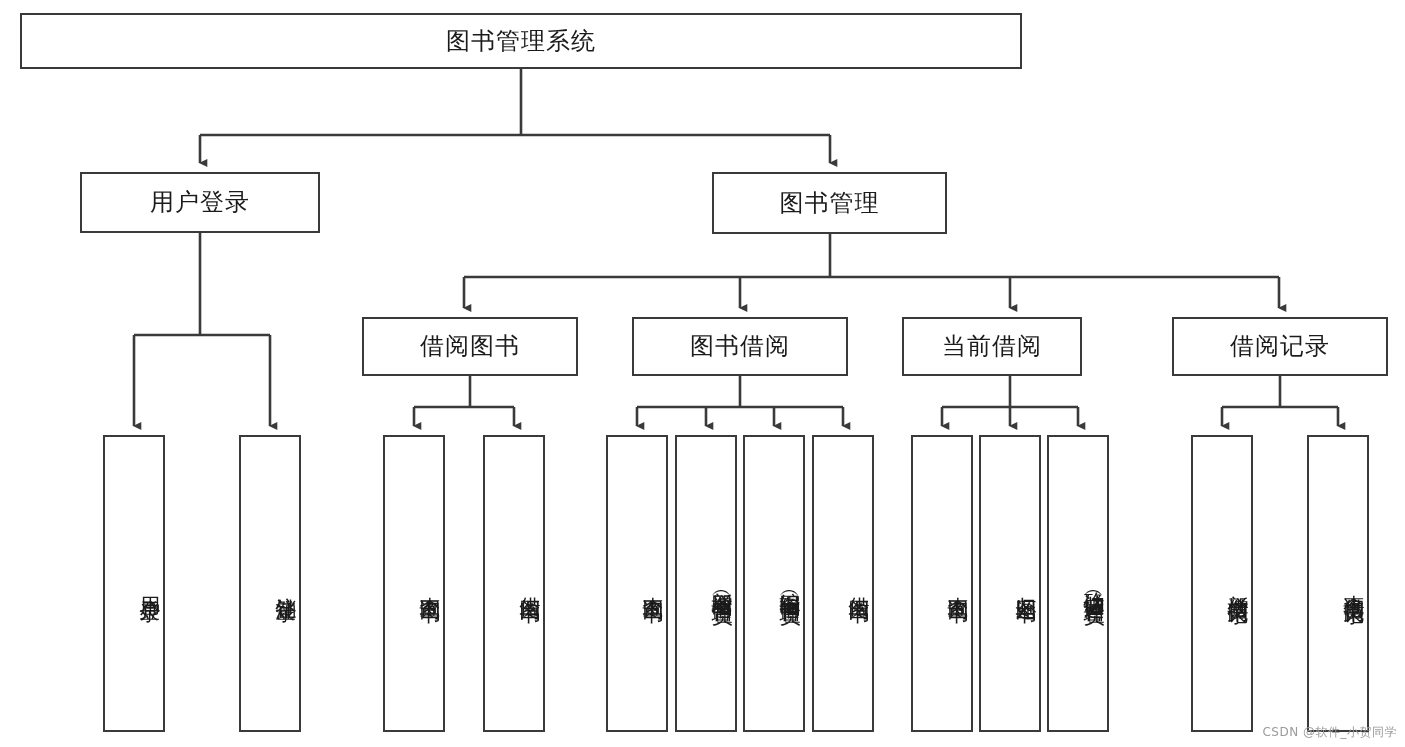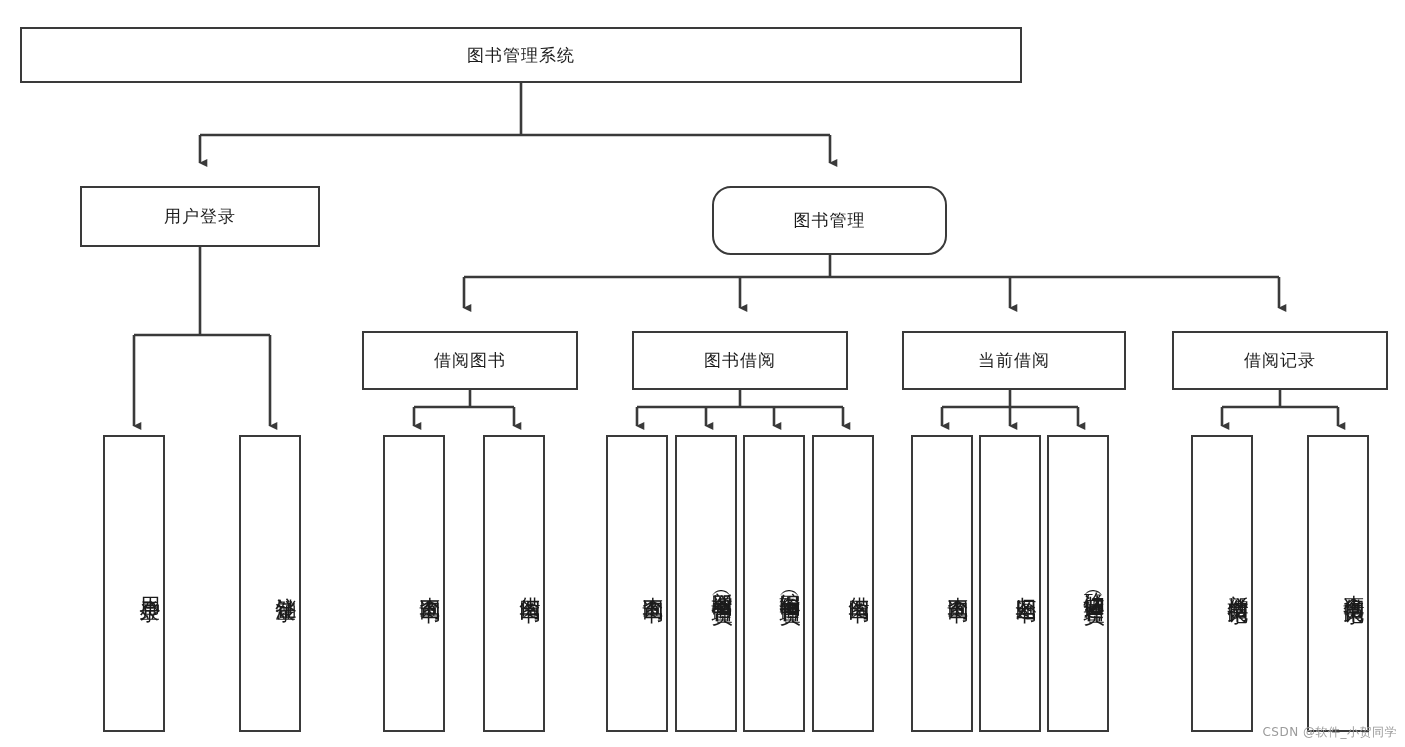--- a/index.html
+++ b/index.html
@@ -29,24 +29,23 @@
     position: absolute;
     box-sizing: border-box;
     background: #ffffff;
     border: 2px solid #3a3a3a;
     display: flex;
     align-items: center;
     justify-content: center;
     color: #1b1b1b;
   }
   .node.horiz {
-    font-size: 17px;
+    font-size: 24px;
     letter-spacing: 1px;
     line-height: 1.2;
-    margin-top: 14px;
   }
   .node.vert {
     writing-mode: vertical-rl;
     text-orientation: upright;
     font-size: 21px;
     line-height: 1.25;
     letter-spacing: 2px;
     padding: 14px 0;
     align-items: flex-start;
     justify-content: center;
@@ -121,31 +120,31 @@
     </g>
   </svg>
 
   <div class="node horiz" style="left:20px; top:13px; width:1002px; height:56px;">
     <span>图书管理系统</span>
   </div>
 
   <div class="node horiz" style="left:80px; top:172px; width:240px; height:61px;">
     <span>用户登录</span>
   </div>
-  <div class="node horiz" style="left:712px; top:172px; width:235px; height:69px;border-radius:19px;">
+  <div class="node horiz" style="left:712px; top:172px; width:235px; height:62px;">
     <span>图书管理</span>
   </div>
 
   <div class="node horiz" style="left:362px; top:317px; width:216px; height:59px;">
     <span>借阅图书</span>
   </div>
   <div class="node horiz" style="left:632px; top:317px; width:216px; height:59px;">
     <span>图书借阅</span>
   </div>
-  <div class="node horiz" style="left:902px; top:317px; width:224px; height:59px;">
+  <div class="node horiz" style="left:902px; top:317px; width:180px; height:59px;">
     <span>当前借阅</span>
   </div>
   <div class="node horiz" style="left:1172px; top:317px; width:216px; height:59px;">
     <span>借阅记录</span>
   </div>
 
   <div class="node vert" style="left:103px; top:435px; width:62px; height:297px;">
     <span class="vtext">用户登录</span>
   </div>
   <div class="node vert" style="left:239px; top:435px; width:62px; height:297px;">

